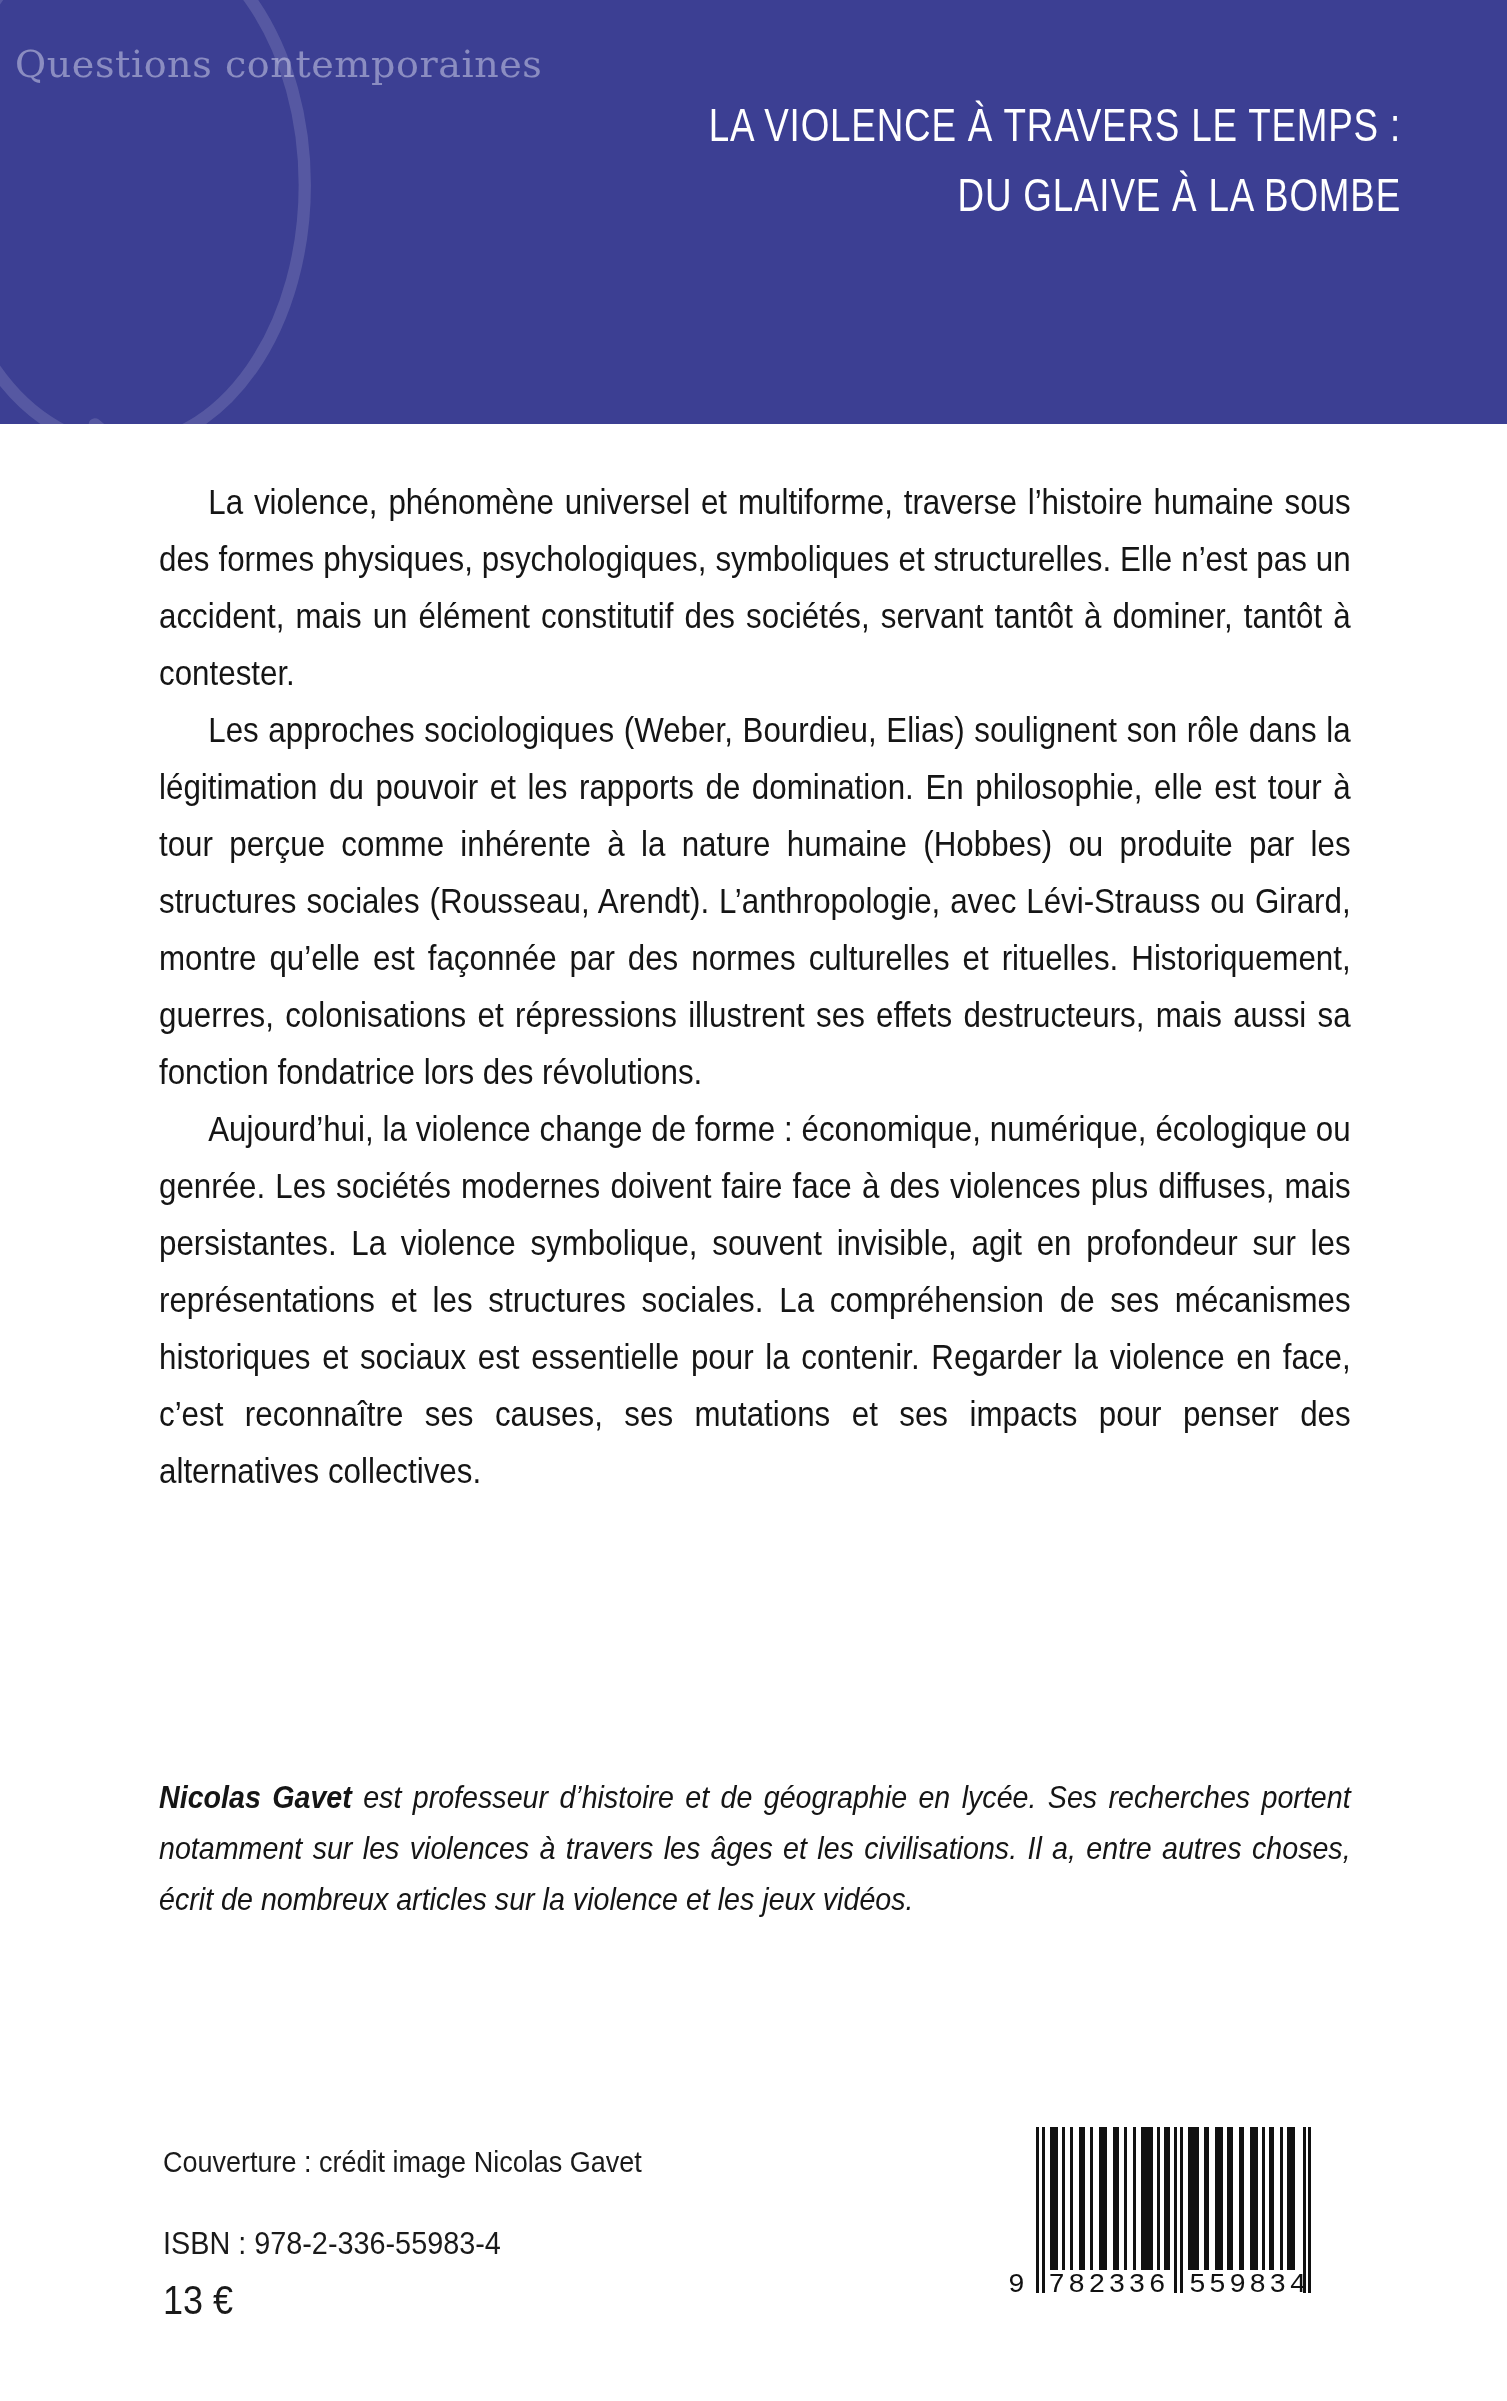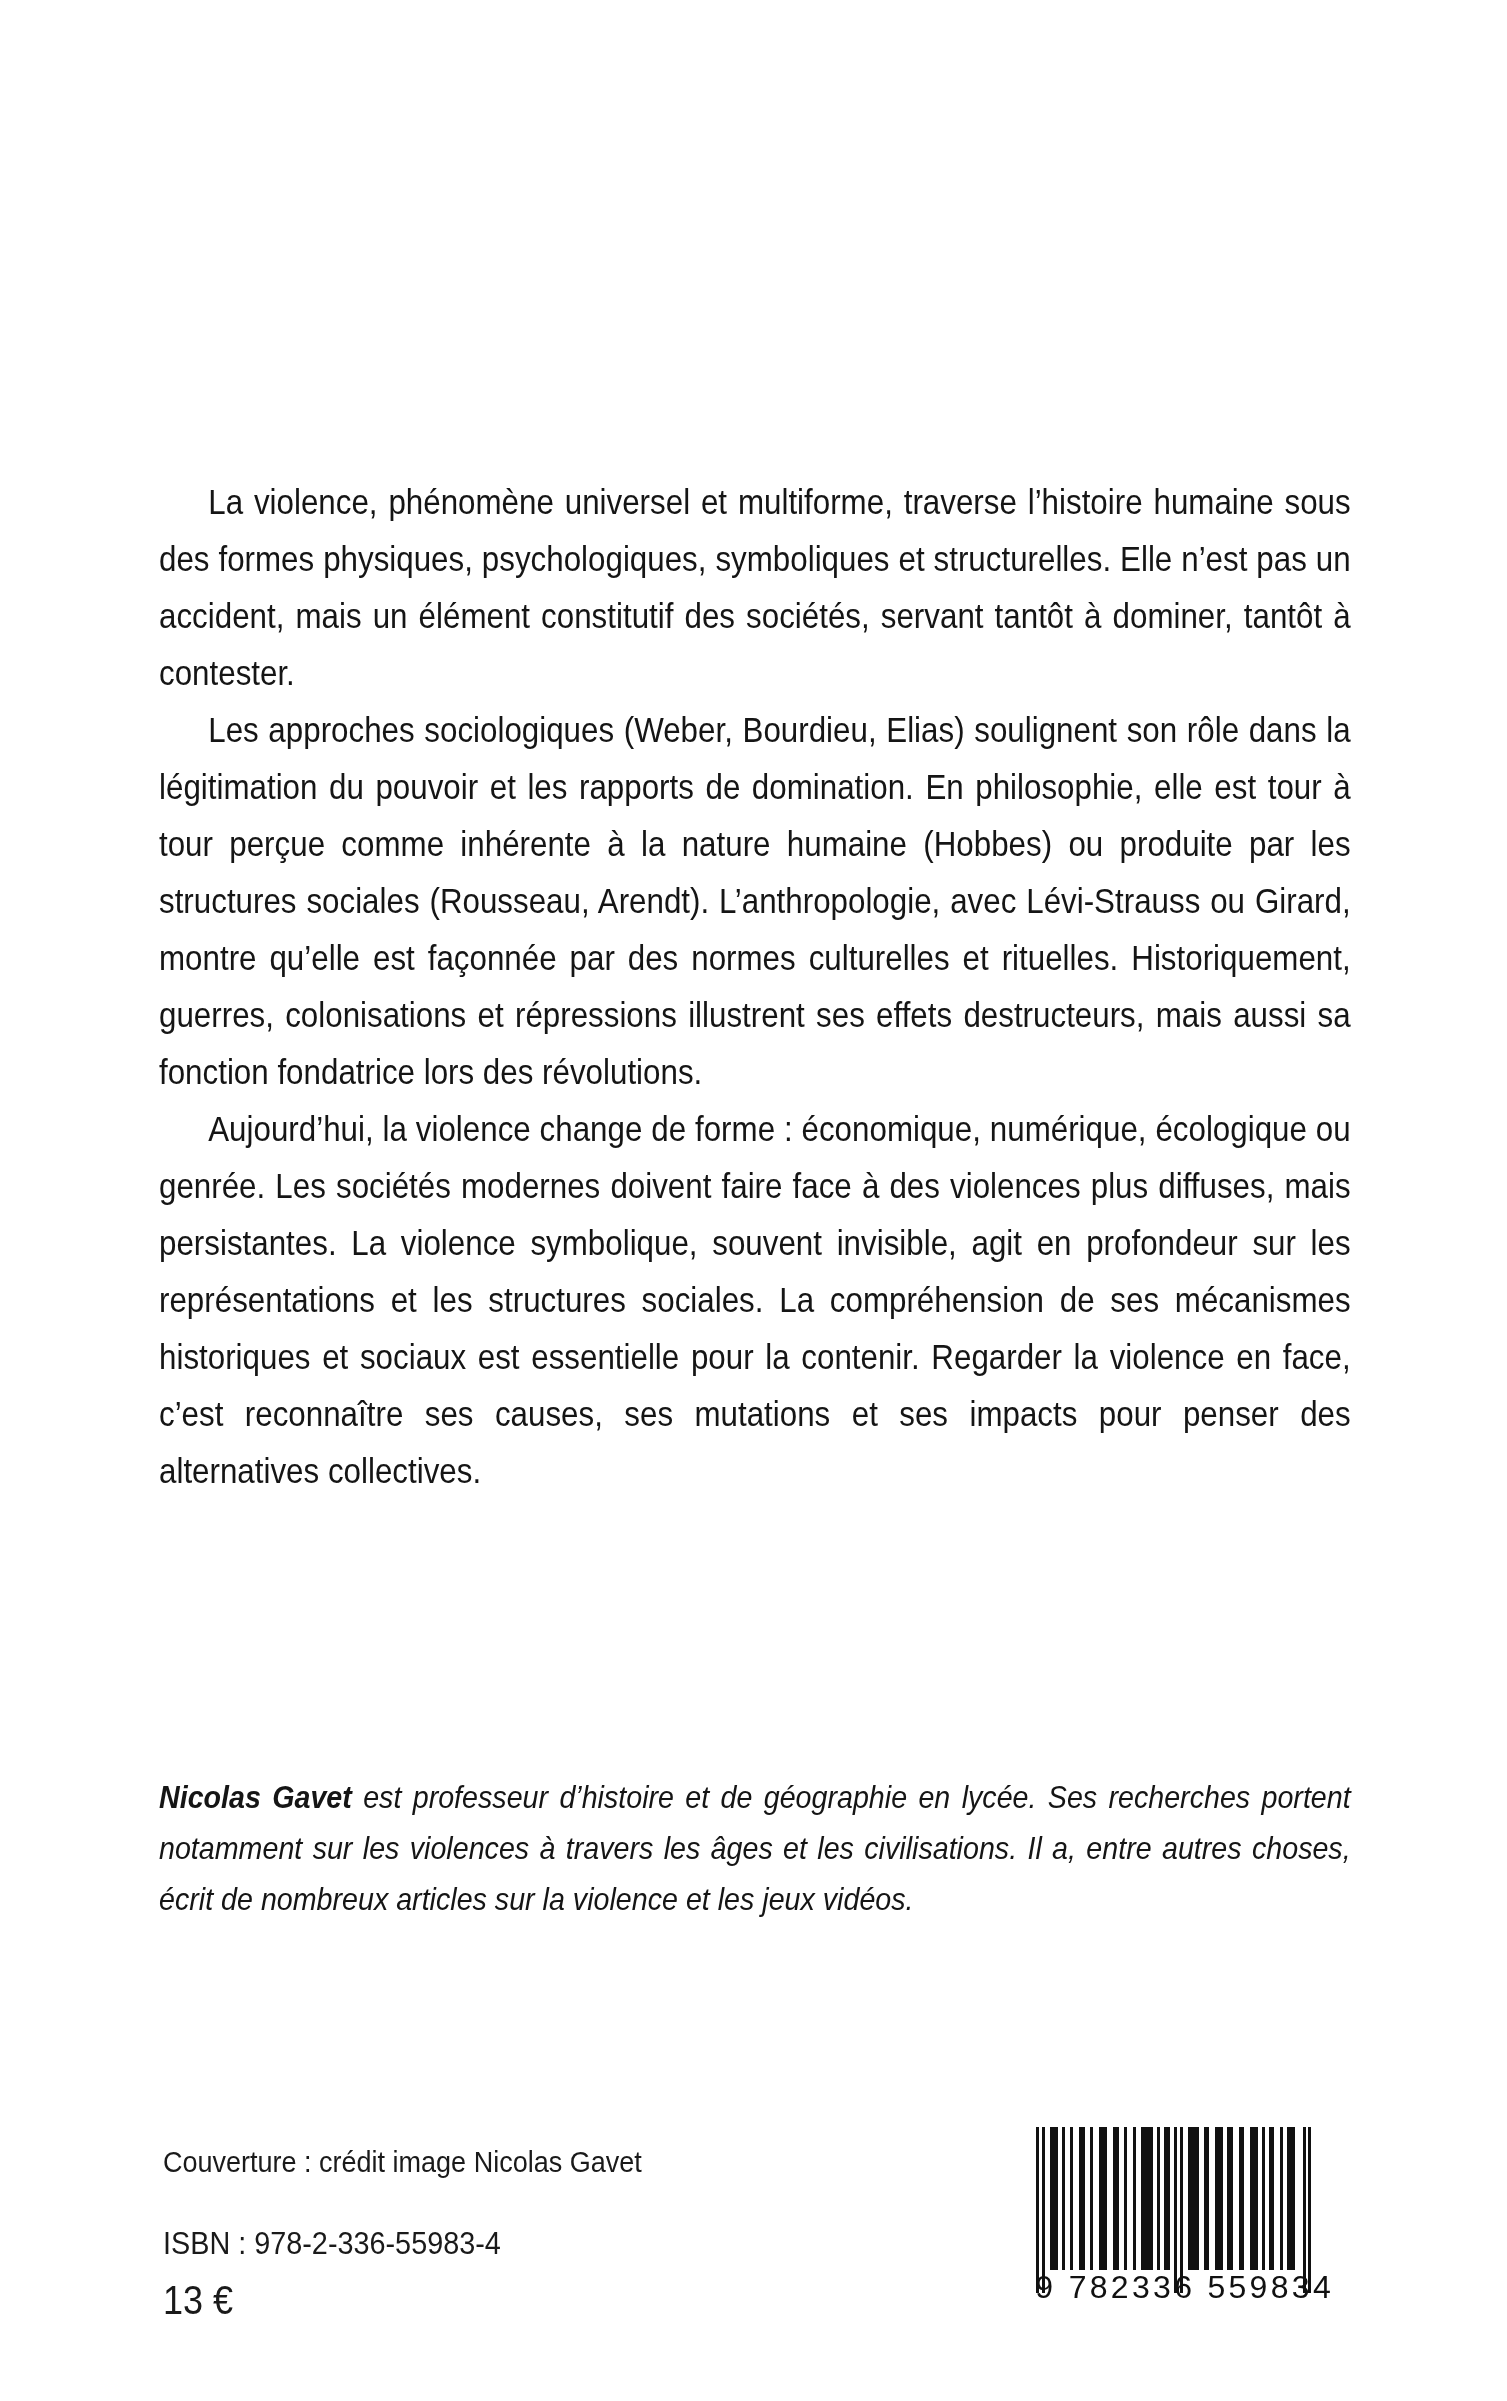--- a/index.html
+++ b/index.html
@@ -158,33 +158,50 @@
     top: 2123px;
     width: 326px;
     height: 170px;
   }
   #barcode svg { display: block; width: 100%; height: 100%; }
   #barcode-digits {
     position: absolute;
     left: 1008px;
     top: 2269px;
     width: 326px;
-    text-align: right;
-    font-family: Liberation Sans, sans-serif;
-    font-size: 32px;
+    text-align: left;
+    font-family: Liberation Mono, monospace;
+    font-size: 28px;
     letter-spacing: 3.3px;
     color: #111111;
     white-space: nowrap;
   }
 </style>
 </head>
 <body>
 
 <div id="page">
 
+  <div id="header-band">
+
+    <div id="q-mark">
+      <svg viewBox="0 0 460 620" xmlns="http://www.w3.org/2000/svg">
+        <ellipse cx="180" cy="300" rx="192" ry="275" fill="none" stroke="rgba(233,233,248,0.15)" stroke-width="13"></ellipse>
+        <path d="M 150 553 C 205 600 270 612 330 620" fill="none" stroke="rgba(233,233,248,0.15)" stroke-width="13" stroke-linecap="round"></path>
+      </svg>
+    </div>
+
+    <div id="collection-name">Questions contemporaines</div>
+
+    <div id="book-title">
+      <span class="tline">LA VIOLENCE À TRAVERS LE TEMPS :</span>
+      <span class="tline">DU GLAIVE À LA BOMBE</span>
+    </div>
+
+  </div>
 
   <div id="blurb">
     <p>La violence, phénomène universel et multiforme, traverse l’histoire humaine sous des formes physiques, psychologiques, symboliques et structurelles. Elle n’est pas un accident, mais un élément constitutif des sociétés, servant tantôt à dominer, tantôt à contester.</p>
     <p>Les approches sociologiques (Weber, Bourdieu, Elias) soulignent son rôle dans la légitimation du pouvoir et les rapports de domination. En philosophie, elle est tour à tour perçue comme inhérente à la nature humaine (Hobbes) ou produite par les structures sociales (Rousseau, Arendt). L’anthropologie, avec Lévi-Strauss ou Girard, montre qu’elle est façonnée par des normes culturelles et rituelles. Historiquement, guerres, colonisations et répressions illustrent ses effets destructeurs, mais aussi sa fonction fondatrice lors des révolutions.</p>
     <p>Aujourd’hui, la violence change de forme : économique, numérique, écologique ou genrée. Les sociétés modernes doivent faire face à des violences plus diffuses, mais persistantes. La violence symbolique, souvent invisible, agit en profondeur sur les représentations et les structures sociales. La compréhension de ses mécanismes historiques et sociaux est essentielle pour la contenir. Regarder la violence en face, c’est reconnaître ses causes, ses mutations et ses impacts pour penser des alternatives collectives.</p>
   </div>
 
   <div id="author-bio">
     <p><span class="author-name">Nicolas Gavet</span><span> est professeur d’histoire et de géographie en lycée. Ses recherches portent notamment sur les violences à travers les âges et les civilisations. Il a, entre autres choses, écrit de nombreux articles sur la violence et les jeux vidéos.</span></p>
   </div>

